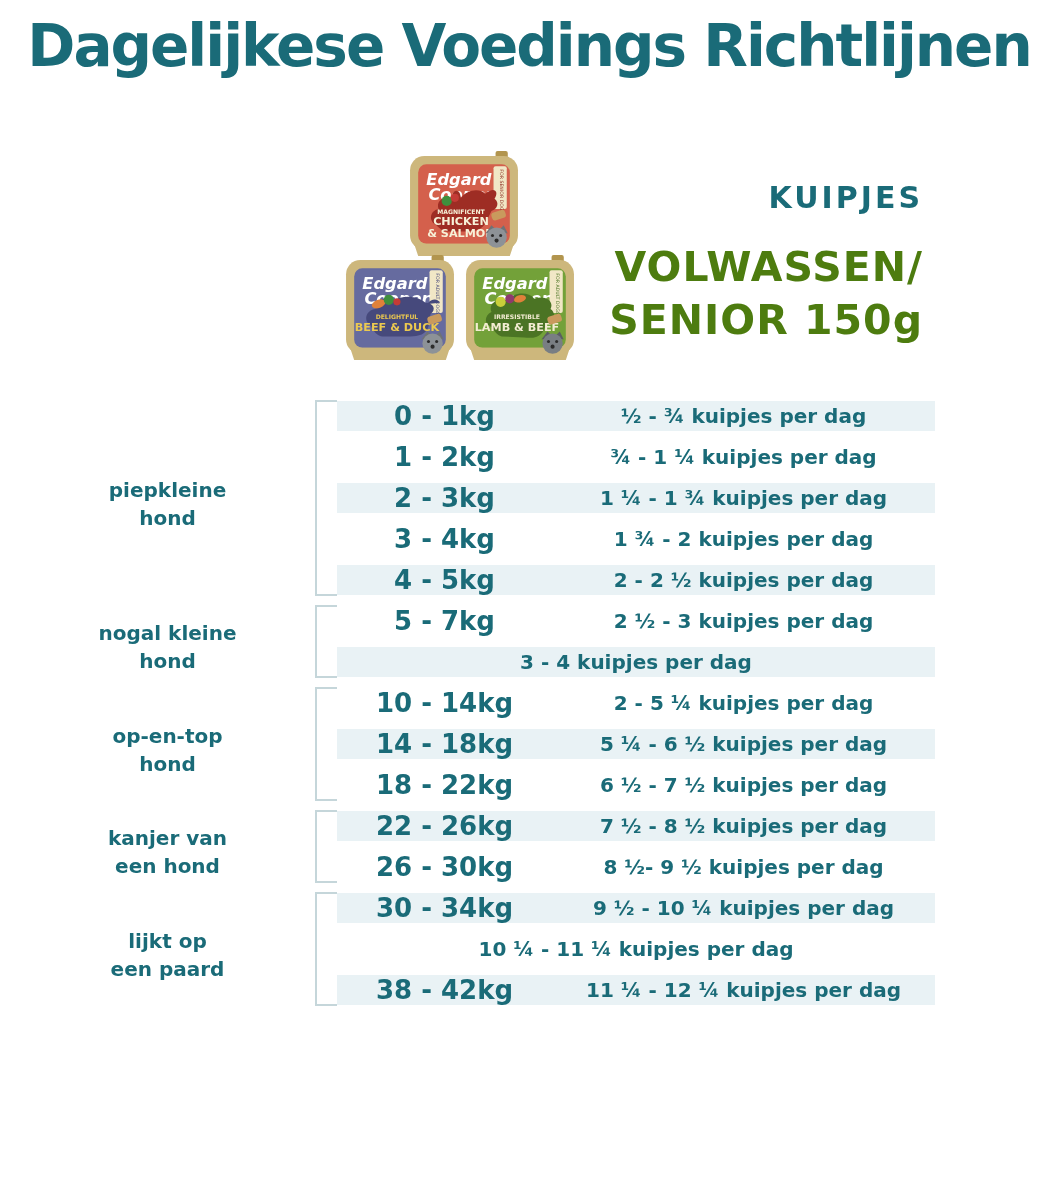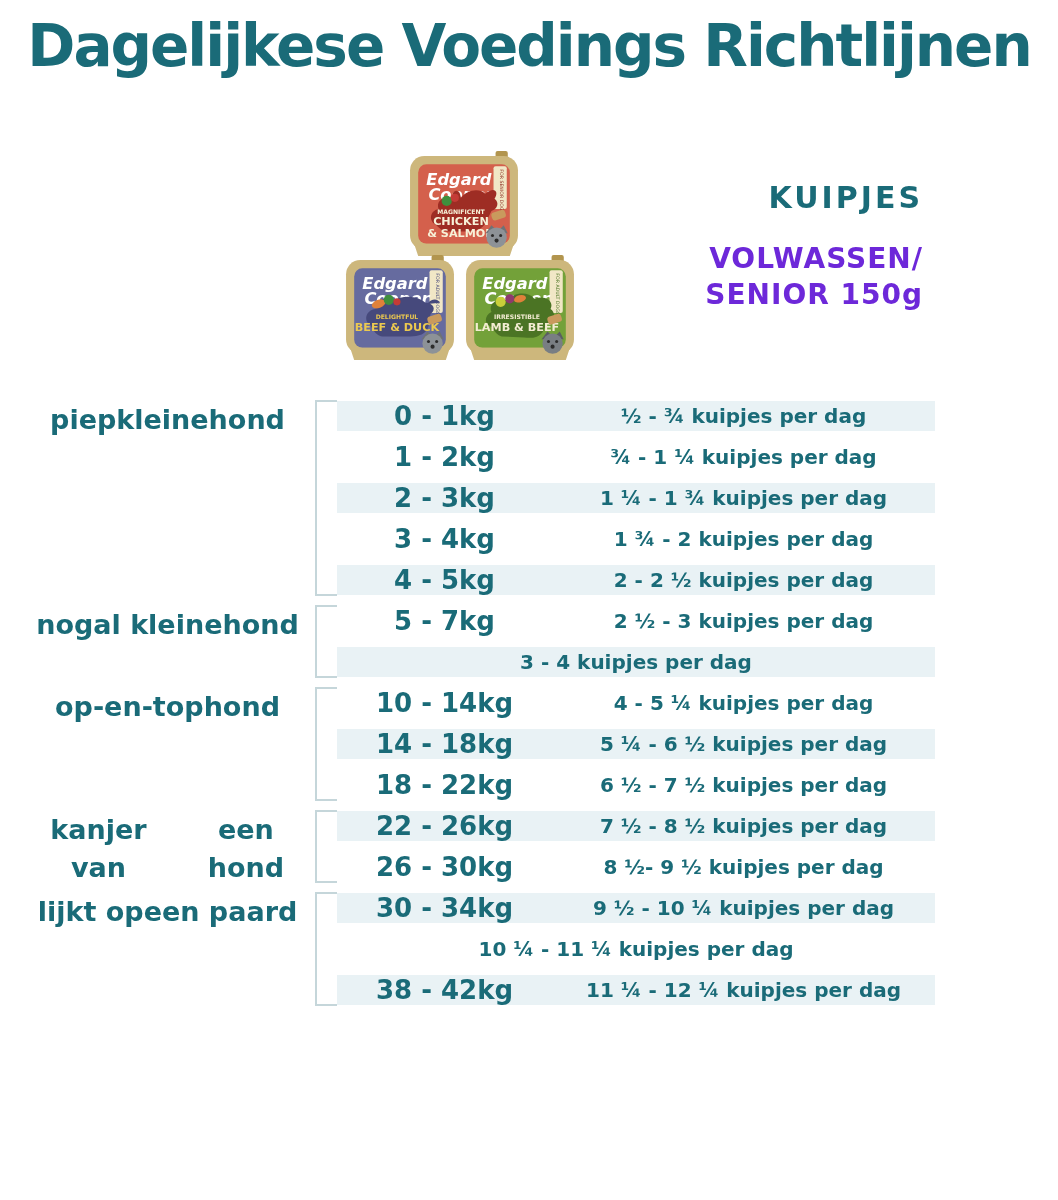--- a/index.html
+++ b/index.html
@@ -16,28 +16,28 @@
   
   .tubs { position: absolute; left: 344px; top: 150px; width: 240px; height: 224px; }
   .tub { position: absolute; width: 112px; height: 112px; }
   .tub-top   { left: 64px;  top: 0; }
   .tub-left  { left: 0;     top: 104px; }
   .tub-right { left: 120px; top: 104px; }
 
   
   .header-block { position: absolute; left: 585px; top: 180px; width: 315px; text-align: right; margin-left: 23px; }
   .kuipjes { font-size: 30px; font-weight: 700; letter-spacing: 3px; color: #1a6b78; }
-  .volwassen { margin-top: 26px; font-size: 28px; font-weight: 700; line-height: 1.3; color: #6d28d9; letter-spacing: 1px; }
+  .volwassen { margin-top: 26px; font-size: 41px; font-weight: 700; line-height: 1.3; color: #4d7c0f; letter-spacing: 1px; }
 
   
   .table { position: absolute; left: 20px; top: 401px; width: 915px; }
   .group { display: flex; align-items: stretch; }
   .group-label {
-    width: 295px; display: flex; justify-content: center;
-    text-align: center; color: #1a6b78; font-weight: 700; font-size: 27px; line-height: 1.4;
+    width: 295px; display: flex; flex-direction: column; justify-content: center;
+    text-align: center; color: #1a6b78; font-weight: 700; font-size: 20px; line-height: 1.4;
   }
   .bracket {
     width: 20px; border: 2px solid #c5d6da; border-right: none;
     margin-top: -1px; margin-bottom: 10px;
   }
   .rows { flex: 1; }
   .row { height: 30px; margin-bottom: 11px; border-radius: 0; display: flex; align-items: center; }
   .row.shaded { background: #e9f2f5; }
   .cell-weight { width: 215px; text-align: center; font-size: 26px; font-weight: 700; color: #1a6b78; }
   .cell-portion { flex: 1; text-align: center; font-size: 20px; font-weight: 700; color: #1a6b78; }
@@ -198,21 +198,21 @@
       </div>
       <div class="group">
         <div class="group-label">
           <div>op-en-top</div>
           <div>hond</div>
         </div>
         <div class="bracket"></div>
         <div class="rows">
           <div class="row">
             <div class="cell-weight">10 - 14kg</div>
-            <div class="cell-portion">4 - 5 ¼ kuipjes per dag</div>
+            <div class="cell-portion">2 - 5 ¼ kuipjes per dag</div>
           </div>
           <div class="row shaded">
             <div class="cell-weight">14 - 18kg</div>
             <div class="cell-portion">5 ¼ - 6 ½ kuipjes per dag</div>
           </div>
           <div class="row">
             <div class="cell-weight">18 - 22kg</div>
             <div class="cell-portion">6 ½ - 7 ½ kuipjes per dag</div>
           </div>
         </div>

